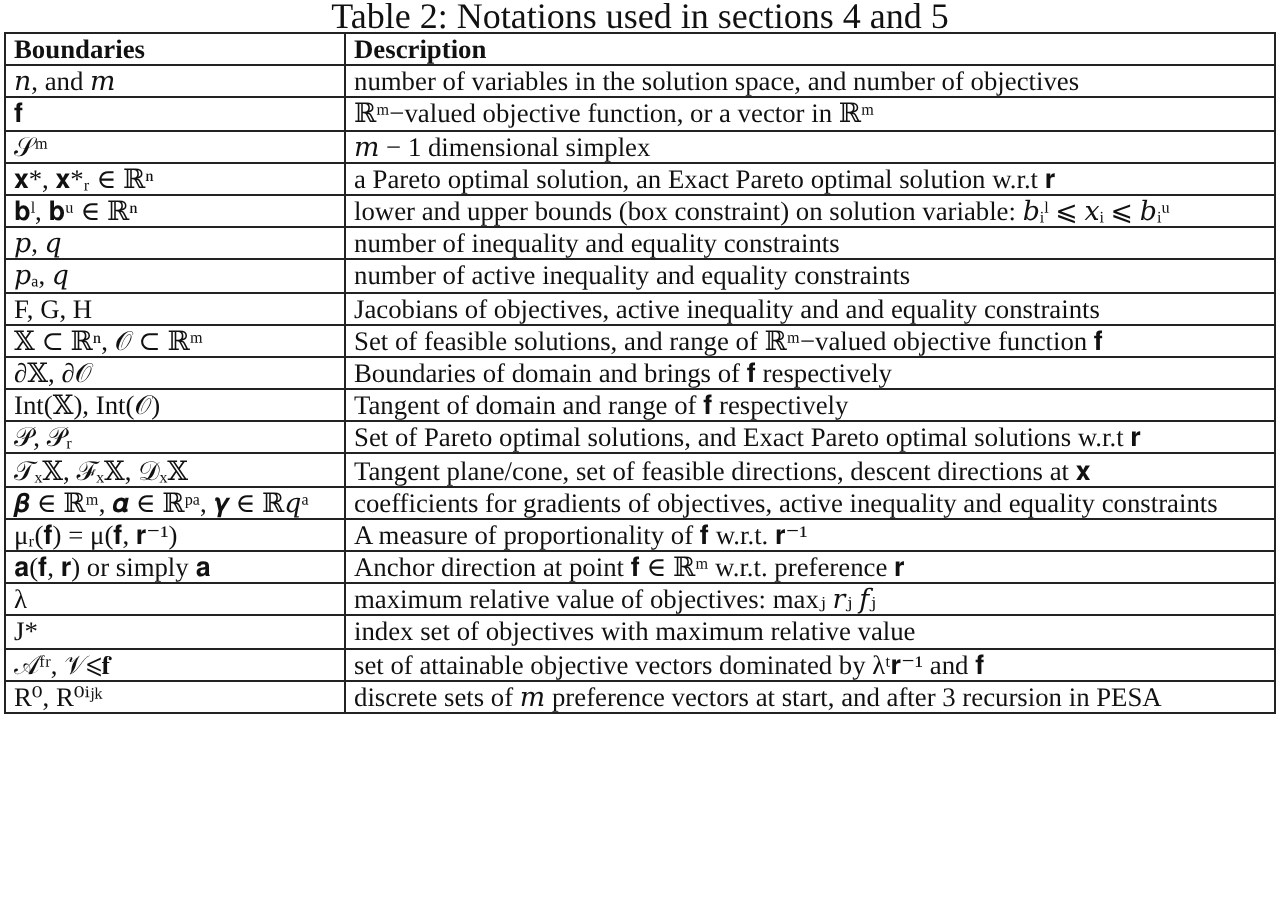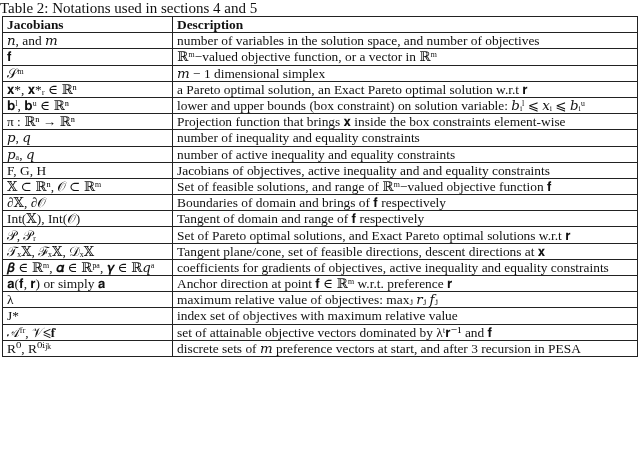--- a/index.html
+++ b/index.html
@@ -1,36 +1,36 @@
 <!DOCTYPE html>
 <html><head>
 <meta charset="utf-8">
 <style>
   html, body { margin:0; padding:0; background:#ffffff; }
   body { width:640px; height:459px; overflow:hidden; font-family:"Liberation Serif","DejaVu Serif",serif; color:#111; }
-  .caption { position:absolute; left:0; top:0; width:640px; text-align:left; font-size:15px; line-height:16px; height:16px; }
+  .caption { position:absolute; left:0; top:0; width:640px; text-align:center; font-size:18px; line-height:16px; height:16px; }
   table.nt { position:absolute; left:2px; top:16px; width:635px; border-collapse:collapse; table-layout:fixed; }
   table.nt td, table.nt th { border:1.2px solid #222; padding:0 0 0 4px; height:15.2px; line-height:15px; font-size:13.4px; white-space:nowrap; overflow:hidden; text-align:left; vertical-align:middle; }
   table.nt th { font-weight:bold; }
   col.c1 { width:170px; }
   col.c2 { width:465px; }
 </style>
 </head>
 <body>
 
 <div class="caption">Table 2: Notations used in sections 4 and 5</div>
 
 <table class="nt">
   <colgroup>
       <col class="c1">
       <col class="c2">
     </colgroup>
   <thead>
     <tr>
-      <th>Jacobians</th>
+      <th>Boundaries</th>
       <th>Description</th>
     </tr>
   </thead>
   <tbody>
     <tr>
         <td>𝑛, and 𝑚</td>
         <td>number of variables in the solution space, and number of objectives</td>
       </tr>
     <tr>
         <td>𝐟</td>
@@ -40,24 +40,20 @@
         <td>𝒮ᵐ</td>
         <td>𝑚 − 1 dimensional simplex</td>
       </tr>
     <tr>
         <td>𝐱*, 𝐱*ᵣ ∈ ℝⁿ</td>
         <td>a Pareto optimal solution, an Exact Pareto optimal solution w.r.t 𝐫</td>
       </tr>
     <tr>
         <td>𝐛ˡ, 𝐛ᵘ ∈ ℝⁿ</td>
         <td>lower and upper bounds (box constraint) on solution variable: 𝑏ᵢˡ ⩽ 𝑥ᵢ ⩽ 𝑏ᵢᵘ</td>
-      </tr>
-    <tr>
-        <td>π : ℝⁿ → ℝⁿ</td>
-        <td>Projection function that brings 𝐱 inside the box constraints element-wise</td>
       </tr>
     <tr>
         <td>𝑝, 𝑞</td>
         <td>number of inequality and equality constraints</td>
       </tr>
     <tr>
         <td>𝑝ₐ, 𝑞</td>
         <td>number of active inequality and equality constraints</td>
       </tr>
     <tr>
@@ -82,20 +78,24 @@
       </tr>
     <tr>
         <td>𝒯ₓ𝕏, ℱₓ𝕏, 𝒟ₓ𝕏</td>
         <td>Tangent plane/cone, set of feasible directions, descent directions at 𝐱</td>
       </tr>
     <tr>
         <td>𝜷 ∈ ℝᵐ, 𝜶 ∈ ℝᵖᵃ, 𝜸 ∈ ℝ𝑞ᵃ</td>
         <td>coefficients for gradients of objectives, active inequality and equality constraints</td>
       </tr>
     <tr>
+        <td>μᵣ(𝐟) = μ(𝐟, 𝐫⁻¹)</td>
+        <td>A measure of proportionality of 𝐟 w.r.t. 𝐫⁻¹</td>
+      </tr>
+    <tr>
         <td>𝐚(𝐟, 𝐫) or simply 𝐚</td>
         <td>Anchor direction at point 𝐟 ∈ ℝᵐ w.r.t. preference 𝐫</td>
       </tr>
     <tr>
         <td>λ</td>
         <td>maximum relative value of objectives: maxⱼ 𝑟ⱼ 𝑓ⱼ</td>
       </tr>
     <tr>
         <td>J*</td>
         <td>index set of objectives with maximum relative value</td>

